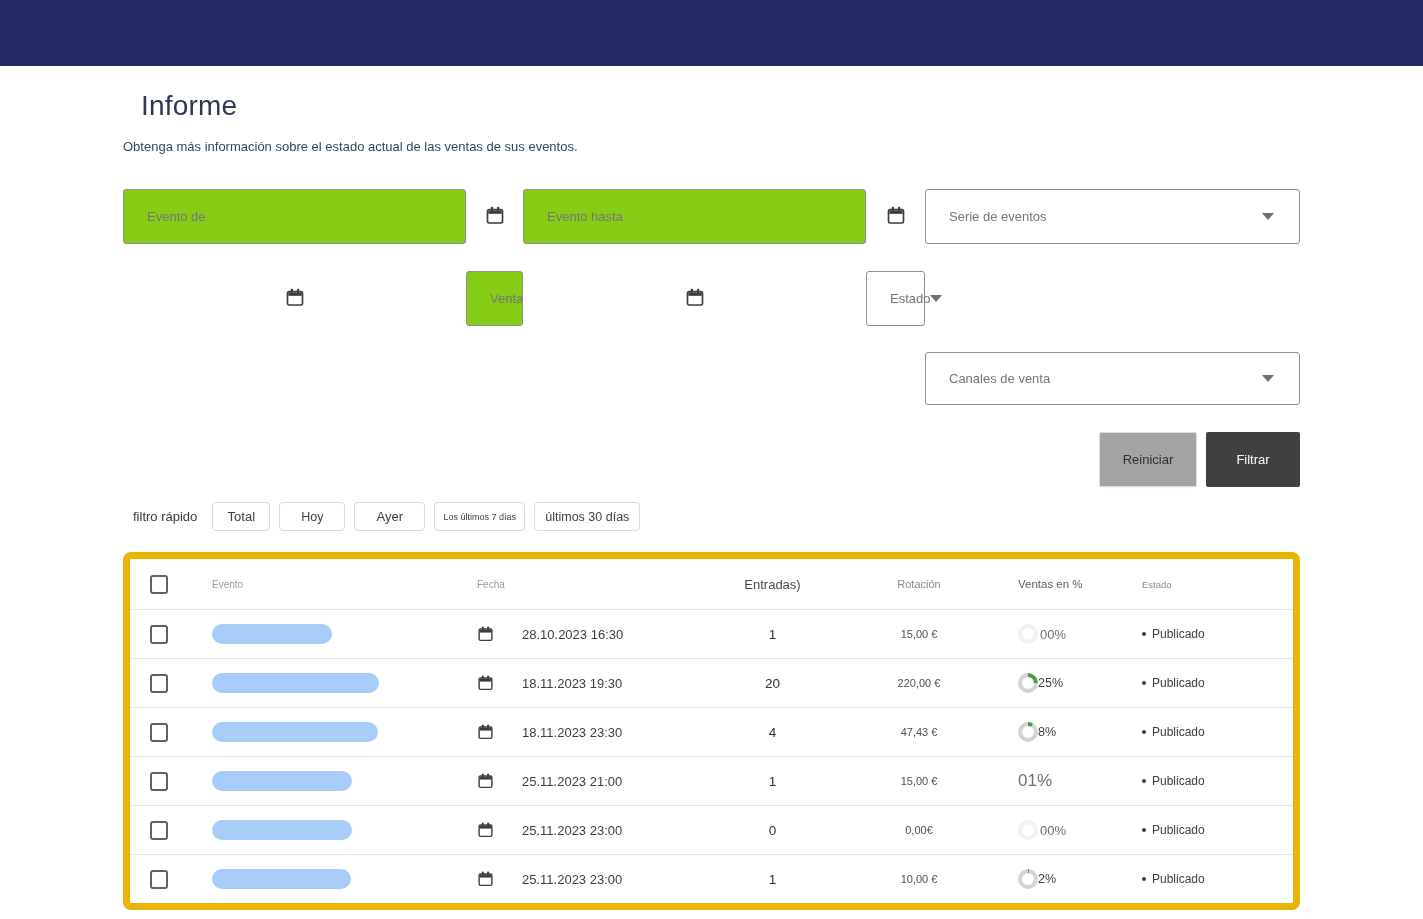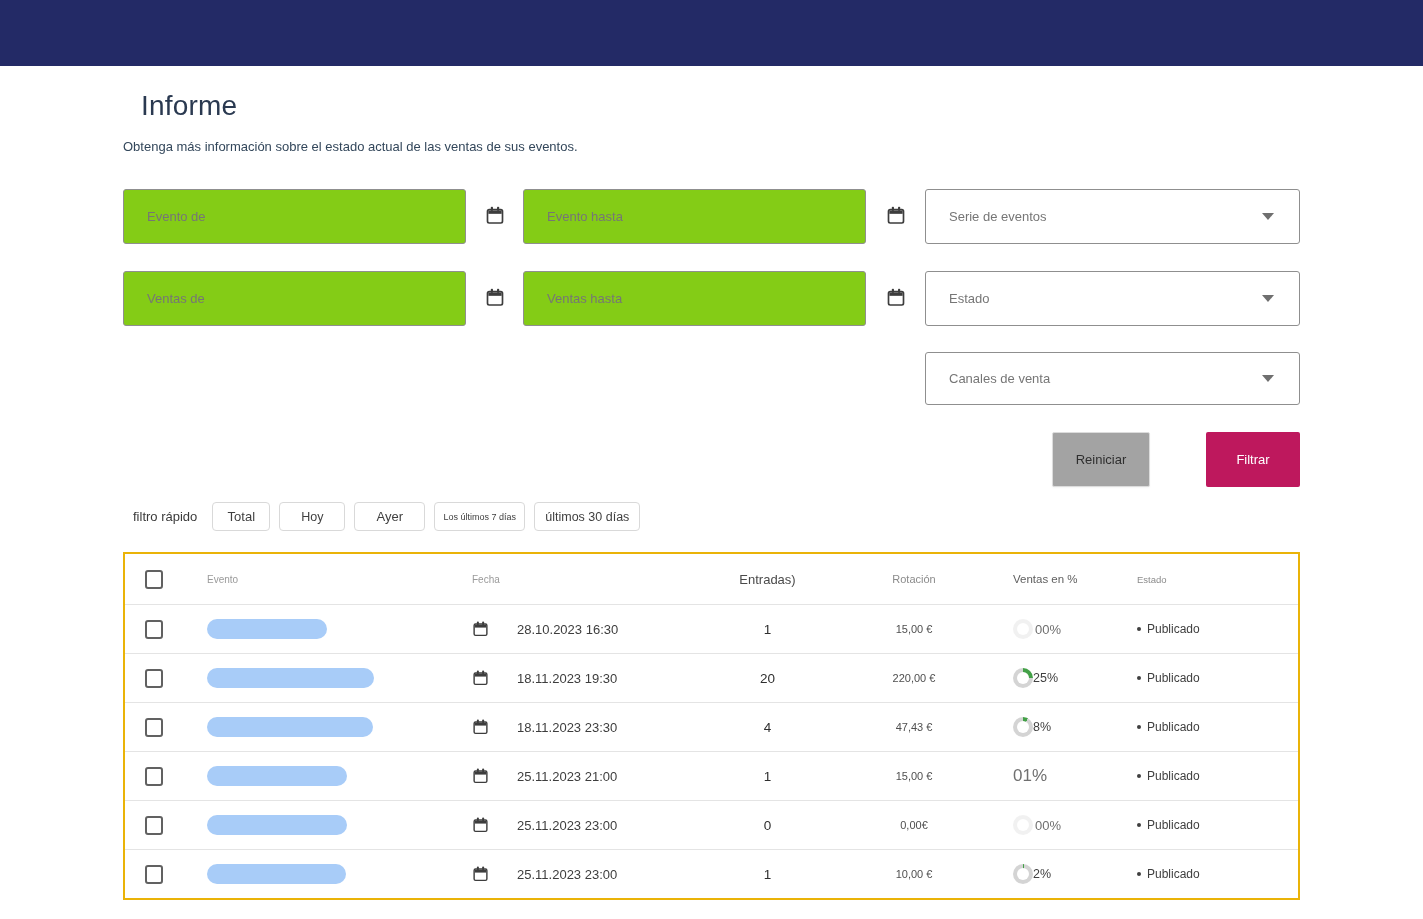--- a/index.html
+++ b/index.html
@@ -43,21 +43,21 @@
           display:flex; align-items:center; justify-content:center; font-size:12.5px;
           color:#3f3f3f; cursor:pointer; margin-right:9px;
           font-family:"Liberation Sans", sans-serif; }
   .chip:nth-of-type(1) { width:58px; font-size:13px; }
   .chip:nth-of-type(2) { width:66px; }
   .chip:nth-of-type(3) { width:71px; font-size:13px; }
   .chip:nth-of-type(4) { width:91px; font-size:9px; }
   .chip:nth-of-type(5) { width:106px; font-size:12.5px; }
 
   
-  .table { margin-top:21px; border:2px solid #eab308; border-radius:0; background:#fff; }
+  .table { margin-top:21px; border:7px solid #eab308; border-radius:8px; background:#fff; }
   .trow { display:grid; grid-template-columns:58px 282px 200px 205px 88px 167px 1fr;
           align-items:center; height:49px; border-top:1px solid #e4e4e4; }
   .trow.thead { height:50px; border-top:none; }
   .cell { display:flex; align-items:center; }
   .c-check { justify-content:center; }
   .c-event { padding-left:24px; }
   .c-date  { padding-left:7px; }
   .c-tickets { justify-content:center; }
   .c-rotation { justify-content:center; }
   .c-sales { padding-left:55px; }
@@ -125,21 +125,20 @@
         </span>
       </button>
     </div>
     <div class="select-box">
       <span class="ph">Serie de eventos</span>
       <span class="caret"></span>
     </div>
 
     <div style="height:27px; grid-column:1 / -1;"></div>
 
-    <input class="field" placeholder="Ventas de" style="">
     <div class="fgap">
       <button class="cal-btn">
         <span>
           <svg viewBox="0 0 24 24" width="20" height="21">
               <rect x="3" y="5" width="18" height="16" rx="2" fill="none" stroke="#3d3d3d" stroke-width="2"></rect>
               <rect x="4" y="6" width="16" height="4" fill="#3d3d3d"></rect>
               <rect x="7" y="1.5" width="2.6" height="5" rx="1" fill="#3d3d3d"></rect>
               <rect x="14.4" y="1.5" width="2.6" height="5" rx="1" fill="#3d3d3d"></rect>
             </svg>
         </span>
@@ -170,21 +169,21 @@
       <div></div>
       <div></div>
     <div class="select-box" style="height:53px;">
       <span class="ph">Canales de venta</span>
       <span class="caret"></span>
     </div>
   </div>
 
   <div class="btn-row">
     <button class="btn-reset">Reiniciar</button>
-    <button class="btn-filter" style="background: #be185d; margin-left: 47px;">Filtrar</button>
+    <button class="btn-filter" style="background: #404040;">Filtrar</button>
   </div>
 
   <div class="quick-row">
     <span class="quick-label">filtro rápido</span>
     <button class="chip">Total</button>
     <button class="chip">Hoy</button>
     <button class="chip">Ayer</button>
     <button class="chip">Los últimos 7 días</button>
     <button class="chip">últimos 30 días</button>
   </div>

